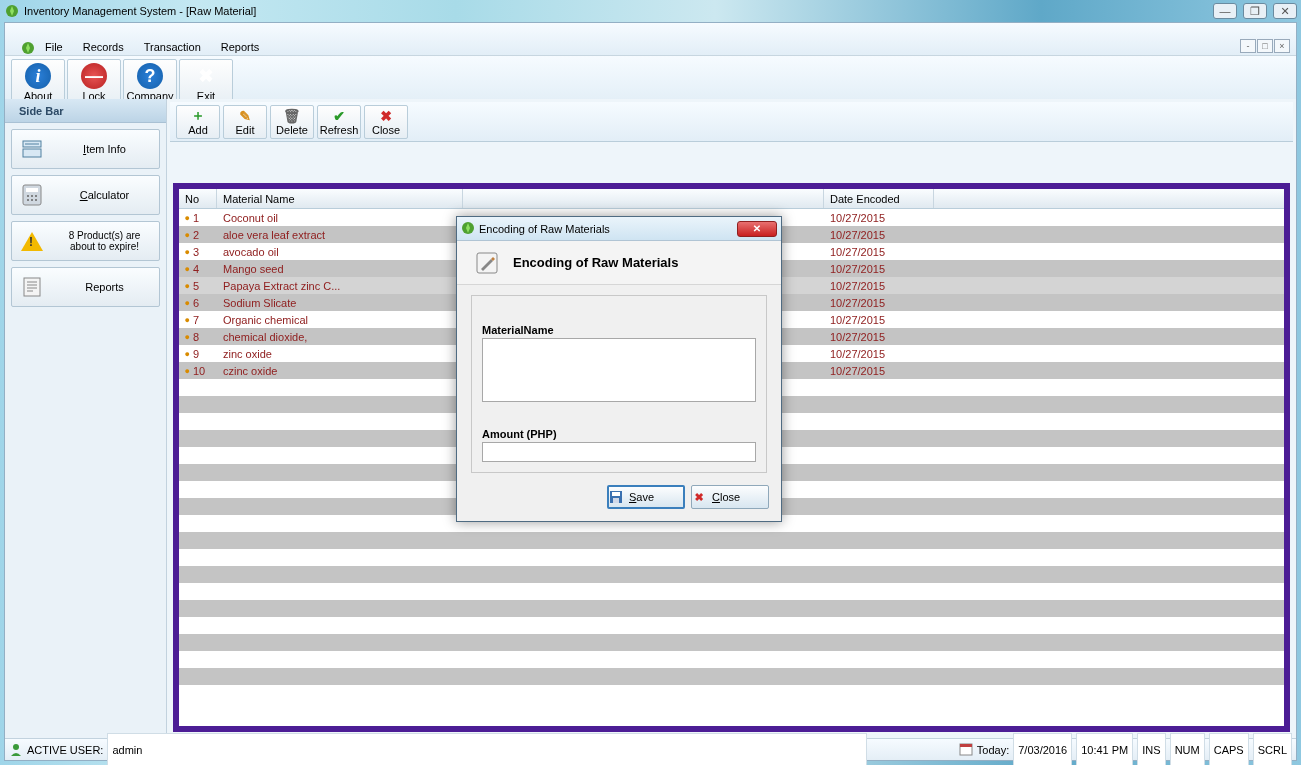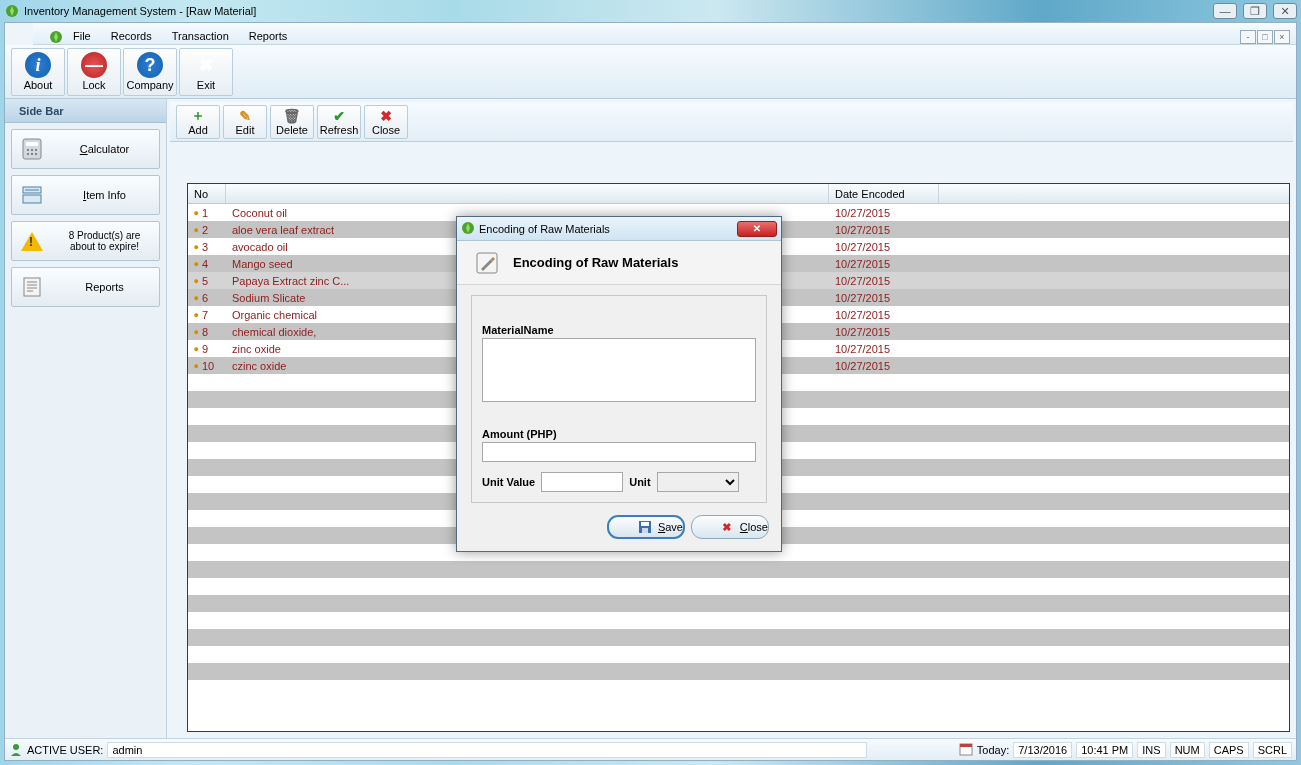--- a/index.html
+++ b/index.html
@@ -2,21 +2,21 @@
 <html><head>
 <meta charset="utf-8">
 <style>
 *{box-sizing:border-box;margin:0;padding:0;font-family:Tahoma,Segoe UI,sans-serif;font-size:11px;}
 body{width:1301px;height:765px;background:linear-gradient(90deg,#9fd5e9,#c4e8f2 15%,#a8dbe8 35%,#cce8f0 55%,#5fa8c8 80%,#8fc8e0);overflow:hidden;position:relative;}
 .titlebar{height:22px;display:flex;align-items:center;padding:0 4px;color:#000;}
 .titlebar .icon{width:16px;height:16px;margin-right:4px;display:inline-flex;align-items:center;justify-content:center;}
 .titlebar .wincontrols{margin-left:auto;display:flex;gap:6px;}
 .winbtn{width:24px;height:16px;border:1px solid #6a8ba0;border-radius:3px;background:#e8f0f6;display:flex;align-items:center;justify-content:center;color:#555;cursor:pointer;}
 .app{position:absolute;top:22px;left:4px;right:4px;bottom:4px;background:#eef5fa;border:1px solid #93afc4;}
-.menubar{height:22px;background:linear-gradient(#f6fbff,#e2eef7);border-bottom:1px solid #c7d6e0;display:flex;align-items:flex-end;padding:0 6px;margin-left:28px;}
+.menubar{height:22px;background:linear-gradient(#f6fbff,#e2eef7);border-bottom:1px solid #c7d6e0;display:flex;align-items:flex-start;padding:16px 6px;}
 .menubar span{padding:2px 10px;cursor:pointer;}
 .menubar .leaf{width:16px;height:16px;margin-right:4px;}
 .menubar .mdi{margin-left:auto;display:flex;gap:1px;}
 .mdibtn{width:16px;height:14px;border:1px solid #9ab;background:#f4f8fb;display:flex;align-items:center;justify-content:center;font-size:9px;color:#666;cursor:pointer;}
 .maintoolbar{height:54px;background:linear-gradient(#f6fbff,#e0edf6);border-bottom:1px solid #b5c9d7;display:flex;align-items:center;padding:2px 6px;gap:2px;}
 .mtbtn{width:54px;height:48px;border:1px solid #b9cdda;background:linear-gradient(#fefefe,#e6eef4);display:flex;flex-direction:column;align-items:center;justify-content:center;gap:1px;cursor:pointer;border-radius:2px;}
 .mtbtn .ic{width:26px;height:26px;border-radius:50%;display:flex;align-items:center;justify-content:center;font-weight:bold;font-size:18px;color:#fff;}
 .mtbtn .lbl{font-size:11px;}
 .ic-info{background:radial-gradient(#2a7fd8,#1560aa);font-family:Georgia;font-style:italic;}
 .ic-lock{background:radial-gradient(#e85555,#b82020);}
@@ -30,57 +30,57 @@
 .sbtn .slbl{flex:1;text-align:center;}
 .sbtn .slbl.two{font-size:10px;line-height:11px;}
 .warn-tri{width:0;height:0;border-left:11px solid transparent;border-right:11px solid transparent;border-bottom:19px solid #f2b900;position:relative;}
 .warn-tri::after{content:"!";position:absolute;left:-3px;top:3px;font-weight:bold;color:#333;font-size:12px;}
 .content{flex:1;position:relative;}
 .ctoolbar{height:40px;background:linear-gradient(#f6fbff,#e2eef7);border-bottom:1px solid #b9cdda;display:flex;align-items:center;padding:2px 6px;gap:3px;margin:3px;}
 .ctbtn{width:44px;height:34px;border:1px solid #b9cdda;background:linear-gradient(#fefefe,#e6eef4);display:flex;flex-direction:column;align-items:center;justify-content:center;cursor:pointer;border-radius:2px;}
 .ctbtn .cic{width:16px;height:16px;display:flex;align-items:center;justify-content:center;font-size:14px;font-weight:bold;}
 .searchbar{margin:3px 6px;height:32px;border:1px solid #c2d2de;background:#eef5fa;display:flex;align-items:center;padding:0 8px;gap:8px;font-weight:bold;}
 .searchbar input{height:20px;border:1px solid #9fb5c6;padding:0 4px;font-size:11px;}
-.grid{position:absolute;top:84px;left:6px;right:6px;bottom:6px;border:1px solid #4c1d95;background:#fff;overflow:hidden;margin-left:14px;}
+.grid{position:absolute;top:84px;left:6px;right:6px;bottom:6px;border:6px solid #4c1d95;background:#fff;overflow:hidden;}
 .ghdr{height:20px;background:linear-gradient(#fafdff,#e0e9f0);border-bottom:1px solid #b9cdda;display:flex;}
 .gcol{border-right:1px solid #c8d6e0;padding:2px 6px;display:flex;align-items:center;}
 .c-no{width:38px;}
 .c-name{width:246px;}
 .c-amt{flex:1;}
 .c-date{width:110px;}
 .c-tail{width:350px;border-right:none;}
 .grows{height:calc(100% - 20px);overflow:hidden;}
 .grow{height:17px;display:flex;align-items:center;}
 .grow.odd{background:#c4c4c4;}
 .grow.even{background:#fff;}
 .grow.sel{background:#d4d4d4;}
 .grow .bullet{width:12px;text-align:right;color:#d98b00;font-size:9px;padding-right:1px;}
 .grow .gno{width:26px;padding-left:2px;}
 .grow .gname{width:246px;padding-left:6px;}
 .grow .gdate{width:110px;padding-left:6px;}
 .grow.data{color:#902020;}
 .statusbar{position:absolute;left:0;right:0;bottom:0;height:22px;background:linear-gradient(#f6fbff,#e4eef6);border-top:1px solid #c2d2de;display:flex;align-items:center;padding:0 4px;gap:4px;}
-.statusbar .sseg{border:1px solid #d0dde6;background:#fff;height:16px;padding:0 4px;display:flex;align-items:center;}
+.statusbar .sseg{border:1px solid #d0dde6;background:#fff;height:33px;padding:0 4px;display:flex;align-items:center;}
 .statusbar .spacer{flex:1;}
 
 .dialog{position:absolute;left:456px;top:216px;width:326px;border:1px solid #4f6b82;background:#f0f0f0;box-shadow:0 0 12px rgba(0,0,0,0.4);z-index:50;}
 .dialog .dtitle{height:24px;background:linear-gradient(#eaf4fb,#cfe4f2);display:flex;align-items:center;padding:0 4px;gap:4px;border-bottom:1px solid #b0c4d4;}
 .dialog .dclose{margin-left:auto;width:40px;height:16px;background:linear-gradient(#e87070,#c82020);border:1px solid #902020;border-radius:3px;color:#fff;display:flex;align-items:center;justify-content:center;font-weight:bold;cursor:pointer;font-size:10px;}
 .dialog .dhdr{height:44px;display:flex;align-items:center;padding:0 16px;gap:12px;border-bottom:1px solid #d6d6d6;background:#f4f4f4;}
 .dialog .dhdr .dtxt{font-size:13px;font-weight:bold;}
 .dialog .dform{padding:10px 14px 4px 14px;}
 .dialog fieldset{border:1px solid #c8c8c8;padding:8px 10px 10px 10px;}
 .dialog .flbl{font-weight:bold;margin-top:20px;display:block;}
 .dialog textarea{width:100%;height:64px;border:1px solid #a8a8a8;resize:none;font-size:11px;margin-top:2px;}
 .dialog .finp{width:100%;height:20px;border:1px solid #a8a8a8;margin-top:2px;}
 .dialog .frow{display:flex;align-items:center;gap:6px;margin-top:10px;}
 .dialog .frow input{width:82px;height:20px;border:1px solid #a8a8a8;}
 .dialog .frow select{width:82px;height:20px;border:1px solid #a8a8a8;}
 .dialog .dbtns{display:flex;justify-content:flex-end;gap:6px;padding:8px 12px 12px 12px;}
-.dlgbtn{height:24px;width:78px;border:1px solid #8fa8ba;background:linear-gradient(#fcfdfe,#d8e6f0);display:flex;align-items:center;justify-content:flex-end;gap:6px;cursor:pointer;border-radius:11px;}
+.dlgbtn{height:24px;width:78px;border:1px solid #8fa8ba;background:linear-gradient(#fcfdfe,#d8e6f0);display:flex;align-items:center;justify-content:flex-start;gap:6px;cursor:pointer;border-radius:2px;}
 .dlgbtn.primary{border:2px solid #3b7fbc;}
 .sq{width:14px;height:14px;display:inline-flex;align-items:center;justify-content:center;}
 u{text-decoration:underline;}
 </style>
 </head>
 <body>
 
 <div class="titlebar">
   <span class="icon">
     <svg width="14" height="14" viewBox="0 0 14 14">
@@ -133,44 +133,44 @@
       <div class="lbl">Exit</div>
     </div>
   </div>
 
   <div class="body">
     <div class="sidebar">
       <div class="sidehdr">Side Bar</div>
       <div class="sbtn">
         <div class="sic">
           <svg width="24" height="24" viewBox="0 0 24 24">
+              <rect x="3" y="4" width="18" height="6" fill="#d8e8f4" stroke="#5080a0"></rect>
+              <rect x="3" y="12" width="18" height="8" fill="#d8e8f4" stroke="#5080a0"></rect>
+              <line x1="5" y1="7" x2="19" y2="7" stroke="#5080a0"></line>
+            </svg>
+        </div>
+        <div class="slbl"><u>I</u>tem Info</div>
+      </div>
+      <div class="sbtn">
+        <div class="sic">
+          <svg width="24" height="24" viewBox="0 0 24 24">
               <rect x="3" y="2" width="18" height="20" rx="2" fill="#d0d8e0" stroke="#888"></rect>
               <rect x="6" y="5" width="12" height="4" fill="#fff"></rect>
               <circle cx="8" cy="13" r="1" fill="#666"></circle>
               <circle cx="12" cy="13" r="1" fill="#666"></circle>
               <circle cx="16" cy="13" r="1" fill="#666"></circle>
               <circle cx="8" cy="17" r="1" fill="#666"></circle>
               <circle cx="12" cy="17" r="1" fill="#666"></circle>
               <circle cx="16" cy="17" r="1" fill="#666"></circle>
             </svg>
         </div>
         <div class="slbl"><u>C</u>alculator</div>
       </div>
       <div class="sbtn">
         <div class="sic">
-          <svg width="24" height="24" viewBox="0 0 24 24">
-              <rect x="3" y="4" width="18" height="6" fill="#d8e8f4" stroke="#5080a0"></rect>
-              <rect x="3" y="12" width="18" height="8" fill="#d8e8f4" stroke="#5080a0"></rect>
-              <line x1="5" y1="7" x2="19" y2="7" stroke="#5080a0"></line>
-            </svg>
-        </div>
-        <div class="slbl"><u>I</u>tem Info</div>
-      </div>
-      <div class="sbtn">
-        <div class="sic">
             <div class="warn-tri"></div>
           </div>
         <div class="slbl two">8 Product(s) are<br>about to expire!</div>
       </div>
       <div class="sbtn">
         <div class="sic">
           <svg width="24" height="24" viewBox="0 0 24 24">
               <rect x="4" y="3" width="16" height="18" fill="#f4f4f4" stroke="#888"></rect>
               <line x1="7" y1="7" x2="17" y2="7" stroke="#888"></line>
               <line x1="7" y1="10" x2="17" y2="10" stroke="#888"></line>
@@ -203,20 +203,21 @@
         <div class="ctbtn">
           <div class="cic" style="color:#d02a2a">✖</div>
           <div>Close</div>
         </div>
       </div>
 
 
       <div class="grid">
         <div class="ghdr">
           <div class="gcol c-no">No</div>
+          <div class="gcol c-name">Material Name</div>
           <div class="gcol c-amt"></div>
           <div class="gcol c-date">Date Encoded</div>
           <div class="gcol c-tail"></div>
         </div>
         <div class="grows" id="grows">
             <div class="grow even data">
               <span class="bullet">●</span>
               <span class="gno">1</span>
               <span class="gname">Coconut oil</span>
               <span style="flex:1"></span>
@@ -328,21 +329,21 @@
     <span>ACTIVE USER:</span>
     <span class="sseg" style="width:760px">admin</span>
     <span class="spacer"></span>
     <span>
       <svg width="14" height="14" viewBox="0 0 14 14">
           <rect x="1" y="2" width="12" height="11" fill="#fff" stroke="#888"></rect>
           <rect x="1" y="2" width="12" height="3" fill="#c04040"></rect>
         </svg>
     </span>
     <span>Today:</span>
-    <span class="sseg">7/13/2016</span>
+    <span class="sseg">7/03/2016</span>
     <span class="sseg">10:41 PM</span>
     <span class="sseg">INS</span>
     <span class="sseg">NUM</span>
     <span class="sseg">CAPS</span>
     <span class="sseg">SCRL</span>
   </div>
 </div>
 
 <div class="dialog">
   <div class="dtitle">
@@ -364,26 +365,20 @@
         </svg>
     </span>
     <span class="dtxt">Encoding of Raw Materials</span>
   </div>
   <div class="dform">
     <fieldset>
       <label class="flbl">MaterialName</label>
       <textarea style=""></textarea>
       <label class="flbl" style="margin-top:24px">Amount (PHP)</label>
       <input class="finp" type="text" value="" style="">
-      <div class="frow">
-        <label class="flbl" style="margin:0">Unit Value</label>
-        <input type="text" value="" style="">
-        <label class="flbl" style="margin:0">Unit</label>
-        <select></select>
-      </div>
     </fieldset>
   </div>
   <div class="dbtns">
     <div class="dlgbtn primary">
       <span class="sq">
         <svg width="14" height="14" viewBox="0 0 14 14">
             <rect x="1" y="1" width="12" height="12" fill="#3a70b0"></rect>
             <rect x="3" y="2" width="8" height="4" fill="#fff"></rect>
             <rect x="4" y="8" width="6" height="5" fill="#cfd8e8"></rect>
           </svg>

